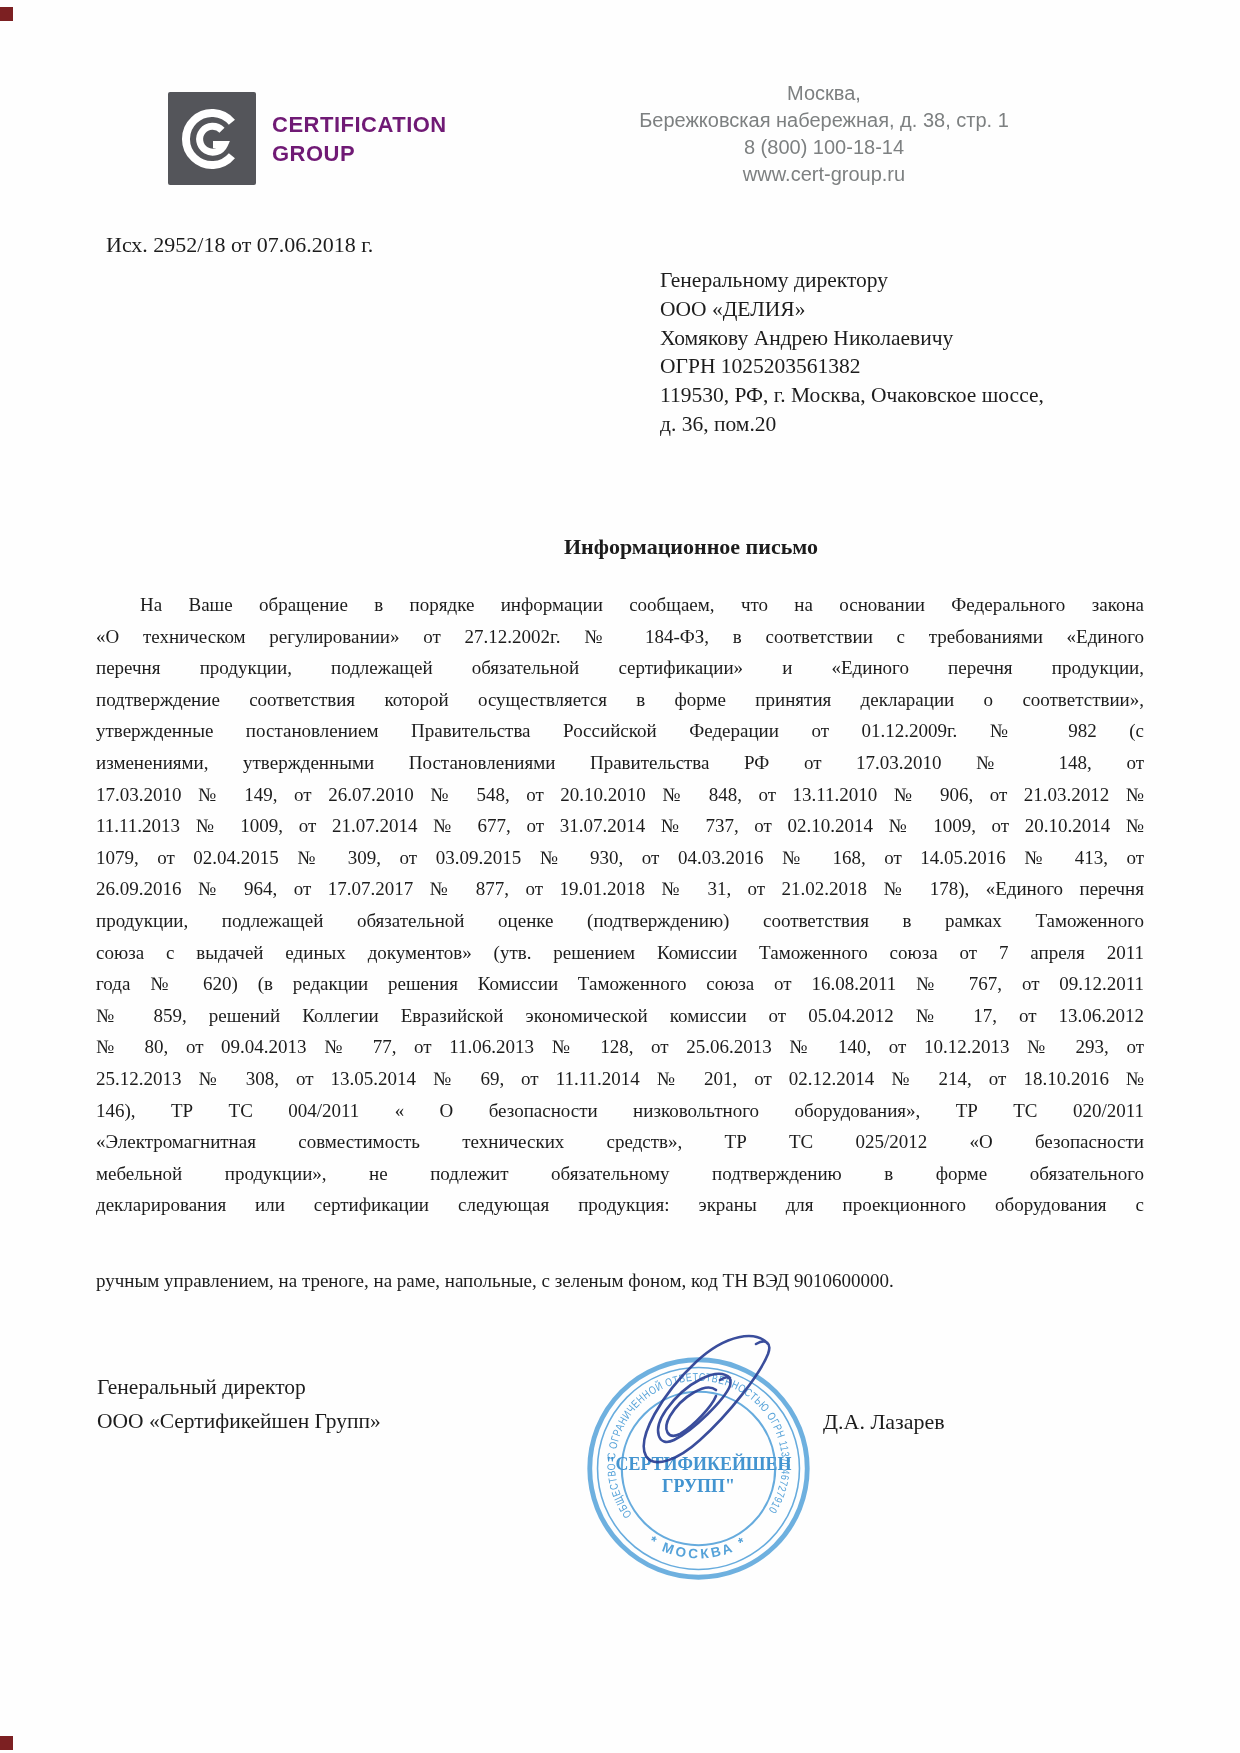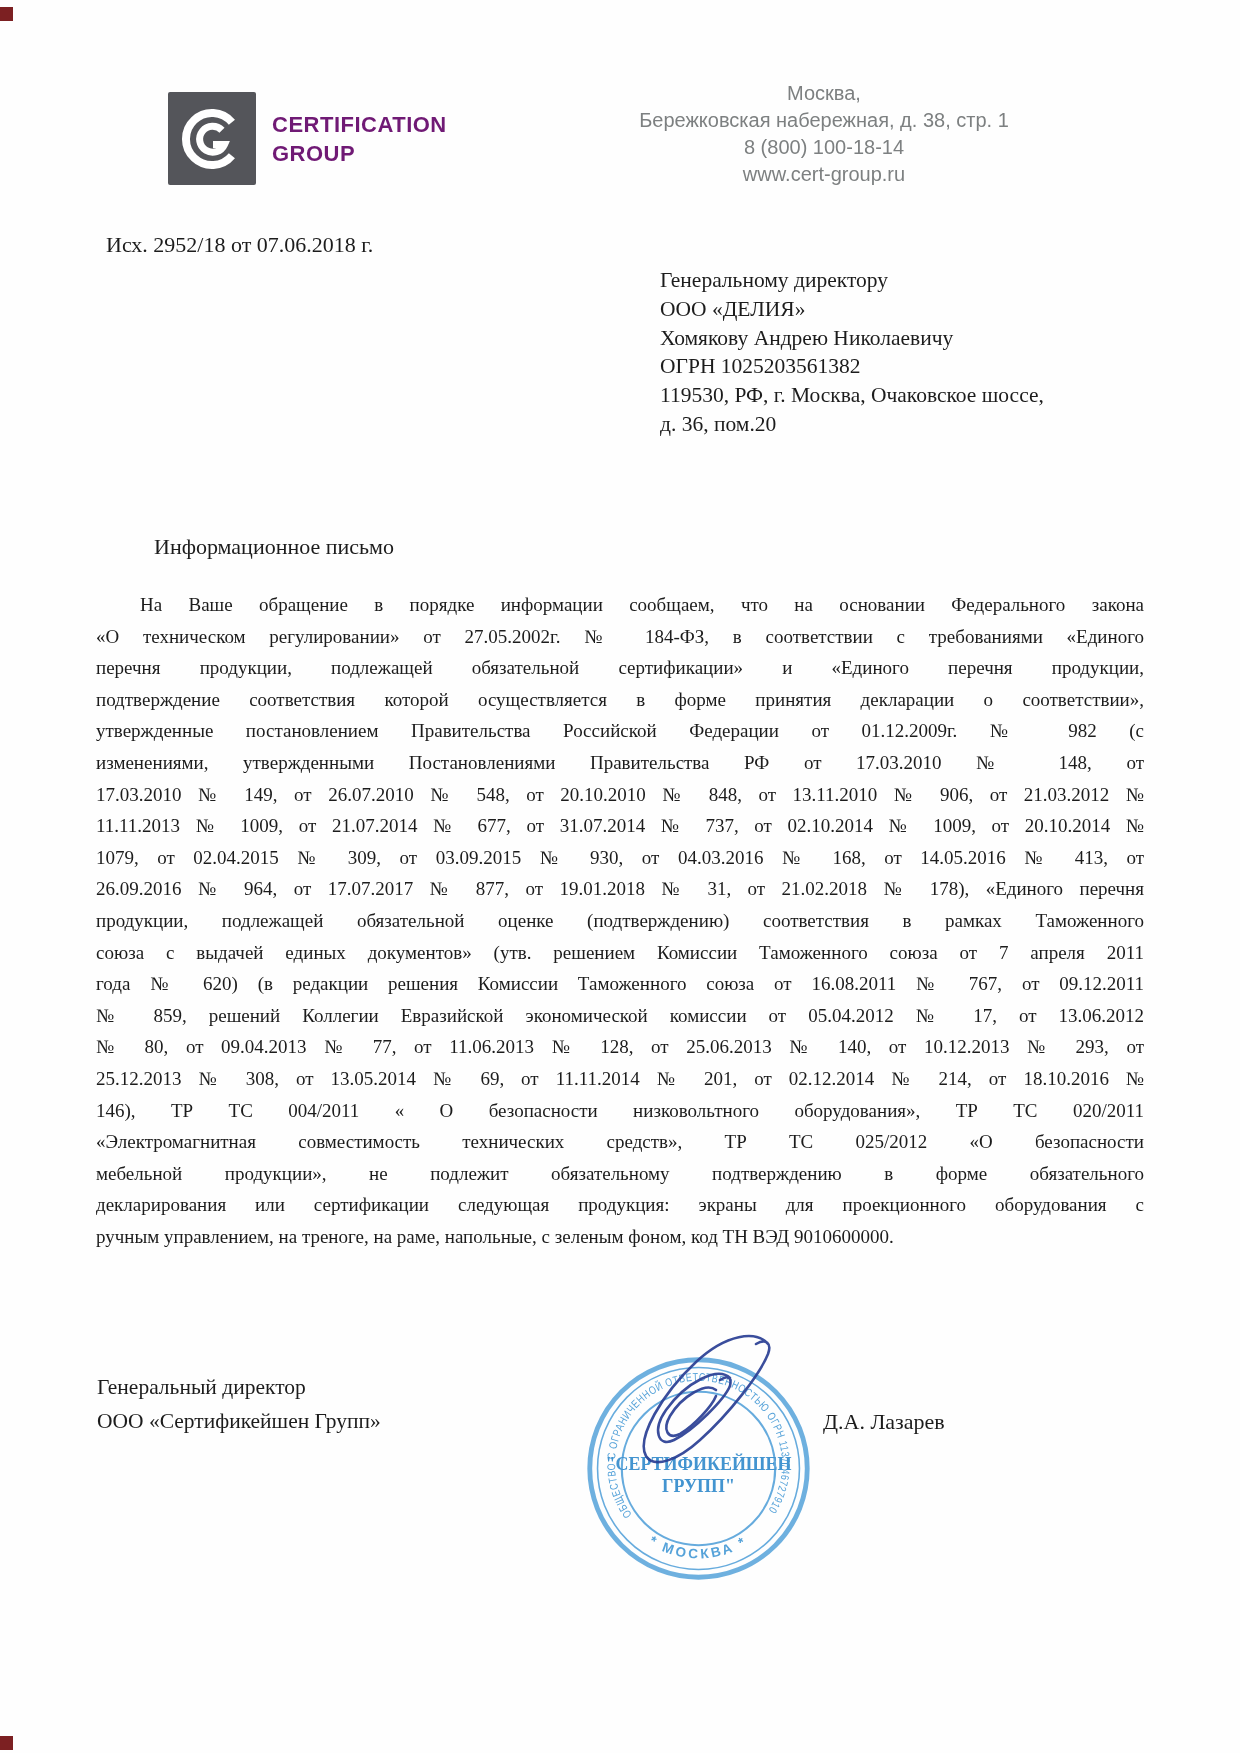--- a/index.html
+++ b/index.html
@@ -24,29 +24,29 @@
   }
   .hq-address{
     position:absolute;left:584px;top:80px;width:480px;
     font-family:"Liberation Sans", sans-serif;
     color:#7d8081;font-size:20px;line-height:27px;text-align:center;
   }
   .ref-line{position:absolute;left:106px;top:232px;font-size:22px;}
 
   .recipient{position:absolute;left:660px;top:266px;width:470px;font-size:21.5px;line-height:28.8px;}
 
-  .letter-title{position:absolute;left:104px;top:534px;width:1050px;padding-left:50px;font-size:22px;}
+  .letter-title{position:absolute;left:116px;top:534px;width:1050px;text-align:center;padding-left:50px;font-size:22px;font-weight:bold;}
 
   .letter-body{position:absolute;left:96px;top:594px;width:1048px;font-size:19px;}
   .body-line{
     height:31.6px;overflow:hidden;white-space:normal;
     text-align:justify;text-align-last:justify;
   }
   .letter-body .body-line:first-child{text-indent:44px;}
-  .letter-body .body-line.last{text-align-last:left;}
+  .letter-body .body-line.last{text-align-last:left;margin-top:44px;}
 
   .sig-block{position:absolute;left:97px;top:1371px;font-size:21.5px;line-height:33.5px;}
   .sig-name{position:absolute;left:823px;top:1409px;font-size:22px;}
 
   .stamp{position:absolute;left:582px;top:1352px;width:233px;height:233px;}
   .signature-ink{position:absolute;left:598px;top:1326px;width:195px;height:165px;}
 </style>
 </head>
 <body>
 
@@ -81,21 +81,21 @@
       <div class="recipient-line">Хомякову  Андрею Николаевичу</div>
       <div class="recipient-line">ОГРН 1025203561382</div>
       <div class="recipient-line">119530, РФ, г. Москва, Очаковское шоссе,</div>
       <div class="recipient-line last">д. 36, пом.20</div>
     </div>
 
   <div class="letter-title">Информационное письмо</div>
 
   <div class="letter-body">
       <div class="body-line">На Ваше обращение в порядке информации сообщаем, что на основании Федерального закона</div>
-      <div class="body-line">«О техническом регулировании» от 27.05.2002г. № 184-ФЗ, в соответствии с требованиями «Единого</div>
+      <div class="body-line">«О техническом регулировании» от 27.12.2002г. № 184-ФЗ, в соответствии с требованиями «Единого</div>
       <div class="body-line">перечня продукции, подлежащей обязательной сертификации» и «Единого перечня продукции,</div>
       <div class="body-line">подтверждение соответствия которой осуществляется в форме принятия декларации о соответствии»,</div>
       <div class="body-line">утвержденные постановлением Правительства Российской Федерации от 01.12.2009г. № 982 (с</div>
       <div class="body-line">изменениями, утвержденными Постановлениями Правительства РФ от 17.03.2010 № 148, от</div>
       <div class="body-line">17.03.2010 № 149, от 26.07.2010 № 548, от 20.10.2010 № 848, от 13.11.2010 № 906, от 21.03.2012 №</div>
       <div class="body-line">11.11.2013 № 1009, от 21.07.2014 № 677, от 31.07.2014 № 737, от 02.10.2014 № 1009, от 20.10.2014 №</div>
       <div class="body-line">1079, от 02.04.2015 № 309, от 03.09.2015 № 930, от 04.03.2016 № 168, от 14.05.2016 № 413, от</div>
       <div class="body-line">26.09.2016 № 964, от 17.07.2017 № 877, от 19.01.2018 № 31, от 21.02.2018 № 178), «Единого перечня</div>
       <div class="body-line">продукции, подлежащей обязательной оценке (подтверждению) соответствия в рамках Таможенного</div>
       <div class="body-line">союза с выдачей единых документов» (утв. решением Комиссии Таможенного союза от 7 апреля 2011</div>

